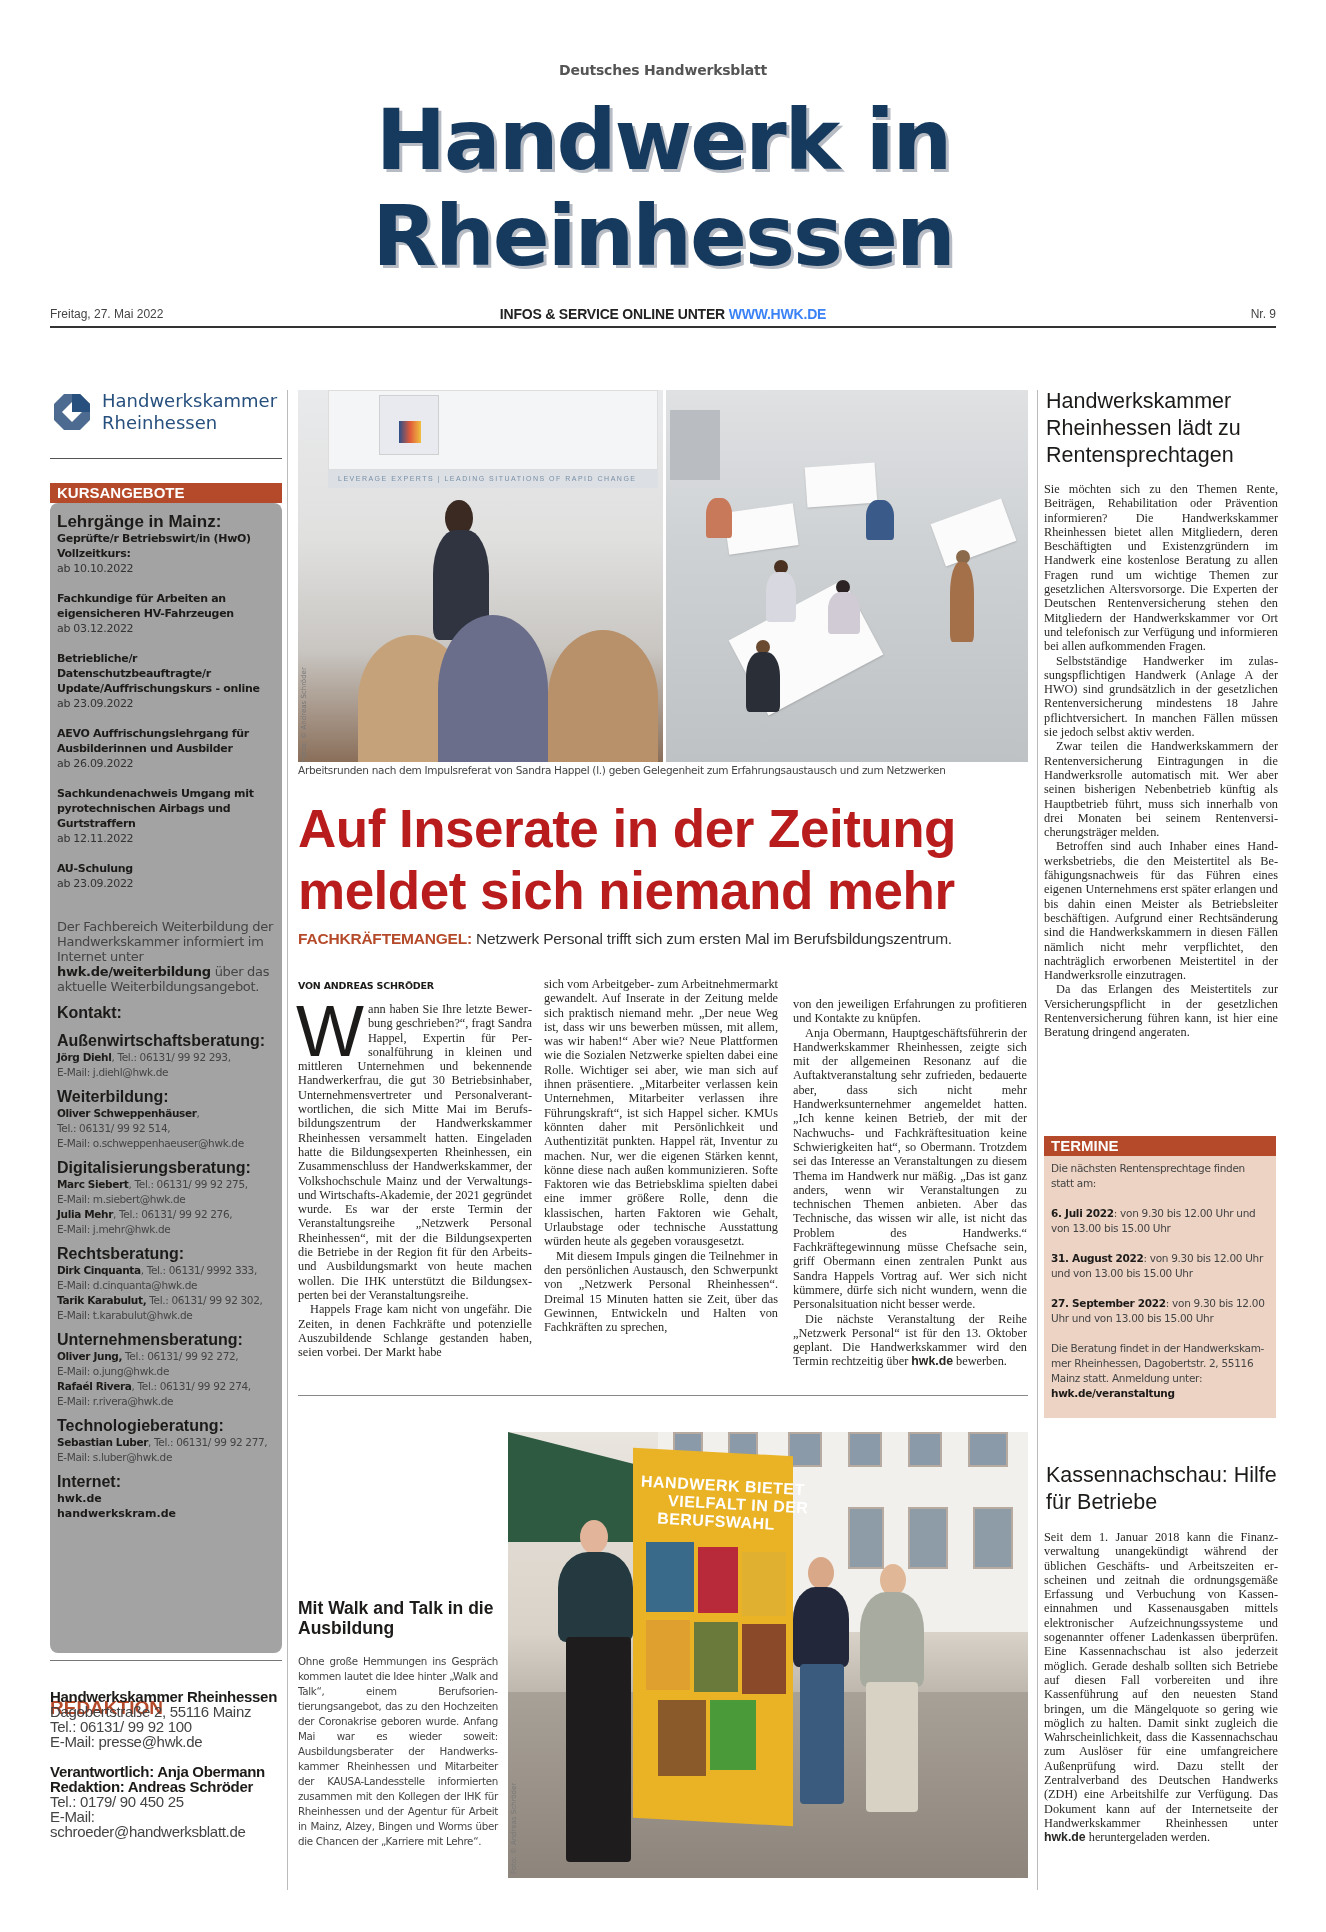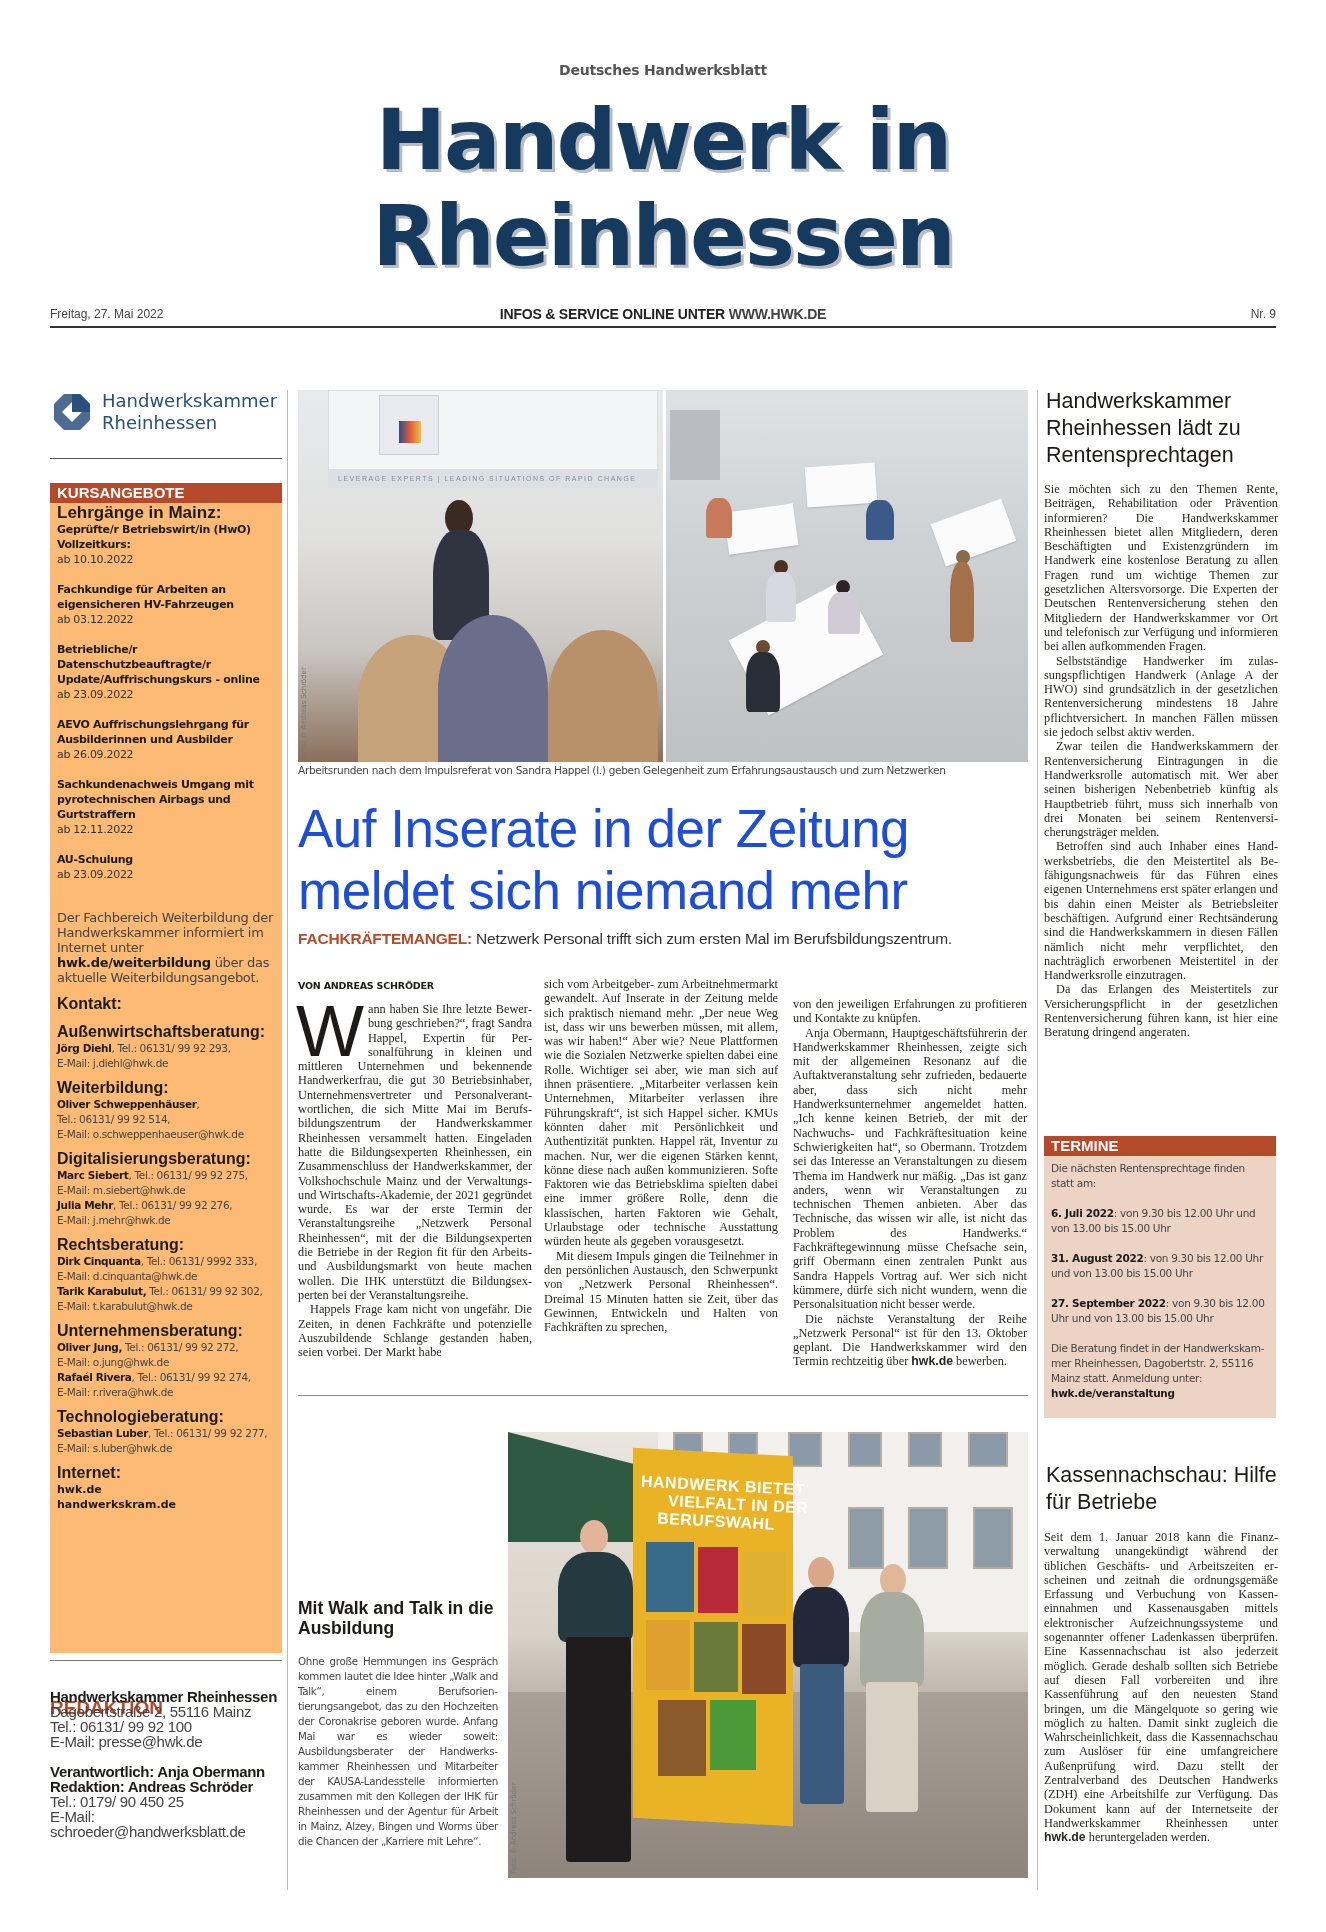--- a/index.html
+++ b/index.html
@@ -8,31 +8,31 @@
 
   .abs { position: absolute; }
 
   
   .kicker { left: 0; width: 1326px; top: 62px; text-align: center; font-size: 14px; color: #555; font-weight: bold; font-family: "DejaVu Sans", sans-serif; letter-spacing: -0.2px; }
   .mast { left: 0; width: 1326px; text-align: center; font-family: "DejaVu Sans", sans-serif; font-weight: bold; color: #163a5e; font-size: 84px; line-height: 96px; letter-spacing: -2px; text-shadow: 3px 3px 0 #b7bcc4; }
   .mast.l1 { top: 92px; }
   .mast.l2 { top: 188px; }
   .dateline { top: 307px; left: 50px; font-size: 12px; color: #444; }
   .infos { top: 306px; left: 0; width: 1326px; text-align: center; font-size: 14px; font-weight: bold; letter-spacing: -0.2px; color: #222; }
-  .infos .url { color: #404040; margin-top: 20px; }
+  .infos .url { color: #3b82f6; margin-top: 20px; }
   .issue { top: 307px; right: 50px; font-size: 12px; color: #444; }
   .rule-top { top: 326px; left: 50px; width: 1226px; height: 2px; background: #333; }
 
   
   .logo { top: 390px; left: 50px; width: 230px; height: 50px; }
   .logo svg { position: absolute; left: 2px; top: 2px; }
   .logo .name { position: absolute; left: 52px; top: 0; font-family: "DejaVu Sans", sans-serif; font-size: 18px; line-height: 22px; color: #27507e; }
   .logo-rule { top: 458px; left: 50px; width: 232px; height: 1px; background: #555; }
   .kurs-head { top: 483px; left: 50px; width: 232px; height: 20px; background: #b54a2a; color: #fff; font-weight: bold; font-size: 15px; padding-left: 7px; line-height: 20px; }
-  .kurs-box { top: 503px; left: 50px; width: 232px; height: 1150px; background: #fdba74; padding: 0 7px; }
+  .kurs-box { top: 503px; left: 50px; width: 232px; height: 1150px; background: #a3a3a3; padding: 9px 7px; border-radius: 8px; }
   .kurs-box .h2 { font-size: 17px; font-weight: bold; line-height: 19px; color: #1d1b19; }
   .kurs-box .course { margin-top: 0; }
   .kurs-box .course .t { font-family: "DejaVu Sans", sans-serif; font-weight: bold; font-size: 11px; line-height: 15px; letter-spacing: -0.3px; }
   .kurs-box .course .d { font-family: "DejaVu Sans", sans-serif; font-size: 11px; line-height: 15px; color: #333; letter-spacing: -0.3px; }
   .kurs-box .gap { height: 15px; }
   .kurs-box .note { font-family: "DejaVu Sans", sans-serif; font-size: 13px; line-height: 15px; color: #444; letter-spacing: -0.3px; margin-top: 28px; }
   .kurs-box .note b { color: #1d1b19; }
   .kurs-box .kontakt { font-size: 16px; font-weight: bold; margin-top: 10px; margin-bottom: 10px; }
   .kurs-box .cat { font-size: 16px; font-weight: bold; line-height: 18px; margin-top: 8px; }
   .kurs-box .p { font-family: "DejaVu Sans", sans-serif; font-size: 10.5px; line-height: 15px; color: #444; letter-spacing: -0.35px; white-space: nowrap; }
@@ -48,21 +48,21 @@
   .vsep2 { top: 390px; left: 1037px; width: 1px; height: 1500px; background: #bbb; }
 
   
   .photo { background: #ccc; overflow: hidden; }
   .photo1 { top: 390px; left: 298px; width: 365px; height: 372px; background: linear-gradient(180deg, #e9eaec 0%, #e0e0df 40%, #c9c6c2 70%, #8a6f5a 100%); }
   .photo2 { top: 390px; left: 666px; width: 362px; height: 372px; background: linear-gradient(180deg, #dfe1e3 0%, #cfd2d4 40%, #bfc2c4 100%); }
   .caption1 { top: 764px; left: 298px; width: 740px; font-family: "DejaVu Sans", sans-serif; font-size: 10.5px; color: #444; letter-spacing: -0.3px; }
   .credit { font-size: 7px; color: #777; transform: rotate(-90deg); transform-origin: left top; white-space: nowrap; font-family: "DejaVu Sans", sans-serif; }
 
   
-  .headline { top: 798px; left: 298px; width: 740px; font-size: 53px; line-height: 62px; color: #1d4ed8; letter-spacing: -0.5px; }
+  .headline { top: 798px; left: 298px; width: 740px; font-size: 53px; line-height: 62px; color: #b91c1c; letter-spacing: -0.5px; font-weight: bold; }
   .subline { top: 930px; left: 298px; width: 740px; font-size: 15.5px; color: #333; letter-spacing: -0.2px; }
   .subline .kw { color: #b54a2a; font-weight: bold; }
   .byline { top: 980px; left: 298px; font-family: "DejaVu Sans", sans-serif; font-weight: bold; font-size: 9.5px; letter-spacing: -0.2px; }
 
   .body-col { font-family: "Liberation Serif", serif; font-size: 12.3px; line-height: 14.3px; text-align: justify; hyphens: manual; color: #2a2724; }
   .body-col p { text-indent: 12px; }
   .body-col p.first { text-indent: 0; }
   .col1 { top: 1002px; left: 298px; width: 234px; }
   .col2 { top: 977px; left: 544px; width: 234px; }
   .col3 { top: 977px; left: 793px; width: 234px; margin-top: 20px; }

